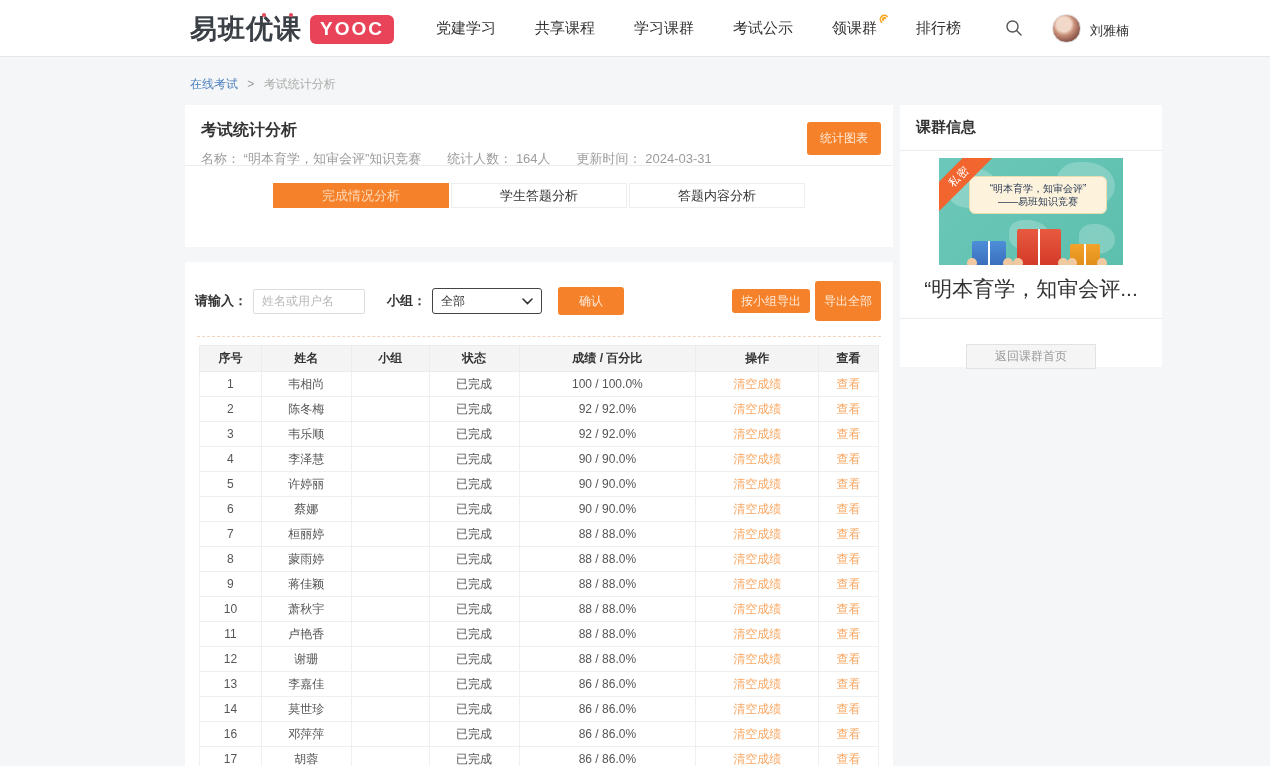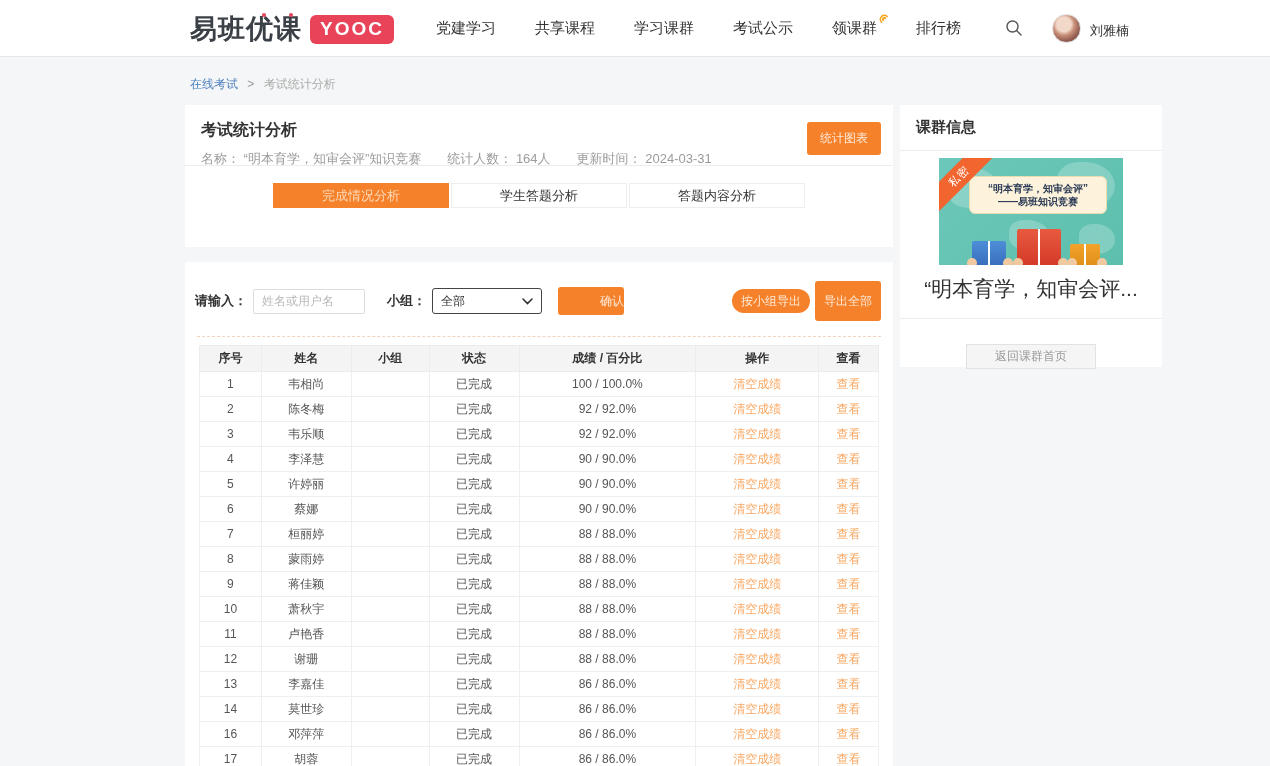--- a/index.html
+++ b/index.html
@@ -46,22 +46,22 @@
   .filter-label { font-size:13px; font-weight:bold; color:#333; white-space:nowrap; }
   .name-input { width:112px; height:25px; border:1px solid #ddd; border-radius:2px;
     font-size:12px; padding:0 8px; margin-left:6px; color:#333; background:#fff; }
   .name-input::placeholder { color:#b8b8b8; }
   .group-wrap { margin-left:22px; display:flex; align-items:center; }
   .group-select { width:110px; height:26px; border:1px solid #444; border-radius:3px; margin-left:6px;
     font-size:12px; display:flex; align-items:center; justify-content:space-between;
     padding:0 8px; cursor:pointer; background:#fff; }
   .btn-orange { background:#f5822a; color:#ffe9d8; font-size:12px; border:none;
     border-radius:3px; cursor:pointer; }
-  .confirm-btn { margin-left:16px; width:66px; height:28px;text-align:right; }
-  .export-group-btn { margin-left:auto; height:24px; padding:0 9px;border-radius:12px; }
+  .confirm-btn { margin-left:16px; width:66px; height:28px; }
+  .export-group-btn { margin-left:auto; height:24px; padding:0 9px; }
   .export-all-btn { margin-left:5px; height:40px; padding:4px 9px; }
   .filter-sep { margin:0 12px; border-bottom:1px dashed #f2d3bd; }
 
   
   table.results { width:680px; margin:8px 14px 0; border-collapse:collapse; font-size:12px; }
   table.results th { background:#f4f4f4; font-weight:bold; color:#333; height:26px;
     border:1px solid #ececec; text-align:center; }
   table.results td { height:25px; border:1px solid #efefef; text-align:center; color:#555; background:#fff; }
   .col-no{width:62px;} .col-name{width:90px;} .col-group{width:78px;} .col-status{width:90px;}
   .col-score{width:177px;} .col-action{width:123px;} .col-view{width:60px;}
@@ -70,21 +70,21 @@
   
   .card-sidebar { left:900px; top:105px; width:262px; height:262px; }
   .sidebar-title { font-size:15px; font-weight:bold; color:#333; padding:13px 16px; border-bottom:1px solid #ededed; }
   .cover { position:absolute; left:39px; top:53px; width:184px; height:107px; overflow:hidden;
     background:linear-gradient(135deg,#6cc8ba,#5dbfae); cursor:pointer; }
   .map-blob { position:absolute; background:#ffffff; opacity:.22; border-radius:40% 55% 50% 45%; }
   .ribbon { position:absolute; left:-28px; top:8px; width:96px; transform:rotate(-45deg);
     background:#f2652f; color:#fff; font-size:11px; text-align:center; padding:3px 0; letter-spacing:1px; }
   .bubble { position:absolute; left:30px; top:18px; width:138px; background:#fdf3dc;
     border:1px solid #e9dcae; border-radius:6px; padding:5px 4px; }
-  .bubble-line { font-size:10px; font-weight:bold; color:#2b3a55; text-align:center; line-height:13px; white-space:nowrap; }
+  .bubble-line { font-size:10px; font-weight:normal; color:#2b3a55; text-align:center; line-height:13px; white-space:nowrap; }
   .books { position:absolute; left:0; top:66px; width:184px; height:41px; }
   .book { position:absolute; bottom:0; border-radius:2px 2px 0 0; }
   .book::after { content:""; position:absolute; left:50%; top:0; width:2px; height:100%; background:#fff; transform:translateX(-50%); }
   .book-blue { left:33px; width:34px; height:24px; background:linear-gradient(180deg,#4e8ed9,#3a6fbe); }
   .book-red { left:78px; width:44px; height:36px; background:linear-gradient(180deg,#e85a40,#d43a28); }
   .book-orange { left:131px; width:30px; height:21px; background:linear-gradient(180deg,#f3a32b,#e08f1a); }
   .hand { position:absolute; bottom:-3px; width:10px; height:10px; border-radius:50%; background:#f0c9a0; }
   .course-name { position:absolute; left:0; top:170px; width:262px; text-align:center;
     font-size:21px; color:#333; white-space:nowrap; overflow:hidden; }
   .sidebar-divider { position:absolute; left:0; top:213px; width:262px; height:1px; background:#ededed; }

